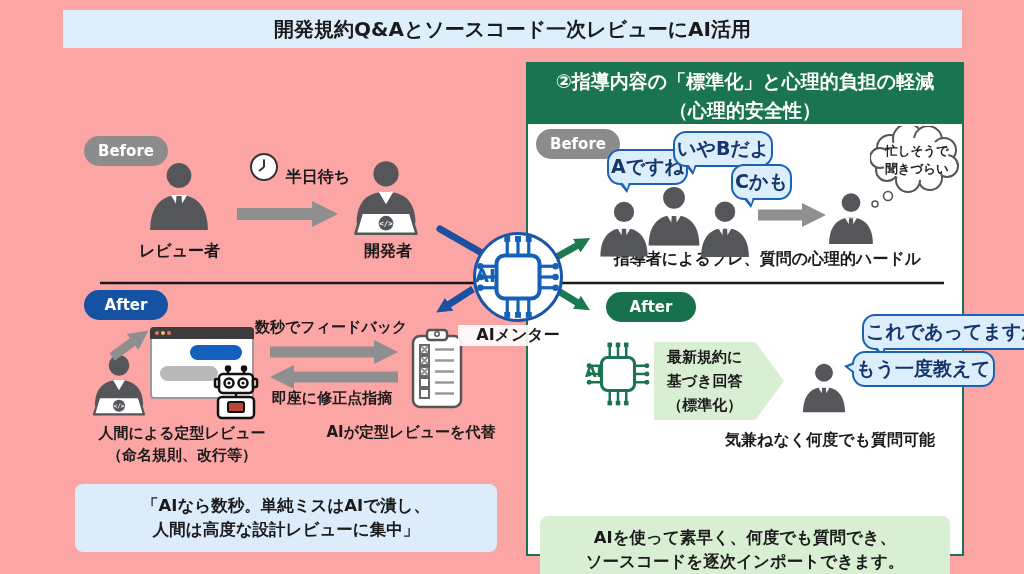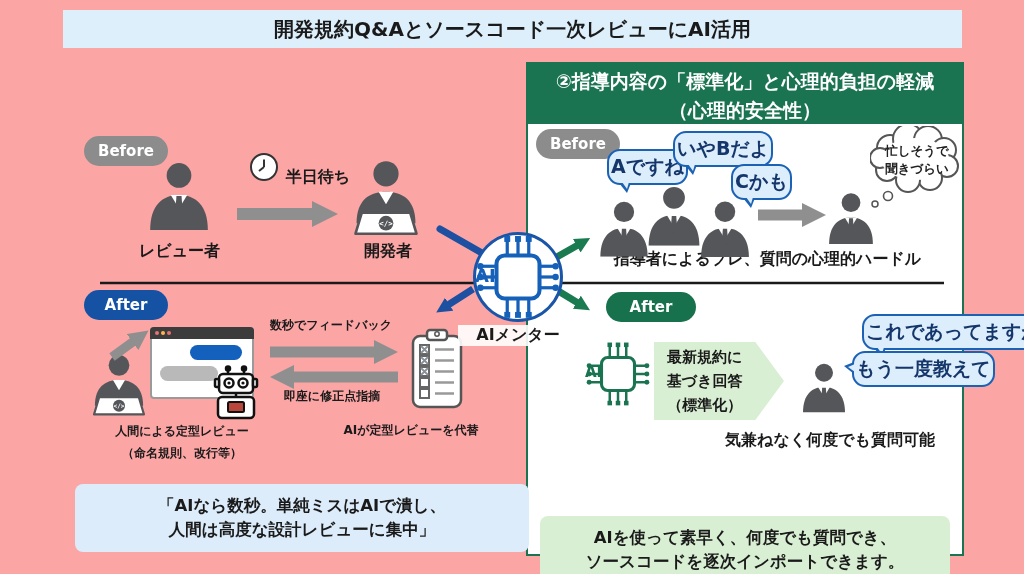--- a/index.html
+++ b/index.html
@@ -20,21 +20,21 @@
   .panel-hdr{position:absolute;left:0;top:0;width:100%;height:60px;color:#fff;text-align:center;
     font-weight:bold;font-size:19px;line-height:1.5;padding-top:3px;box-sizing:border-box;}
   .hdr-blue{background:var(--blue);}
   .hdr-green{background:var(--green);}
   .badge{position:absolute;color:#fff;font-weight:bold;font-size:15px;text-align:center;
     border-radius:16px;height:30px;line-height:30px;}
   .b-gray{background:var(--gray-badge);}
   .b-blue{background:var(--blue);}
   .b-green{background:#17714c;}
   .cap{position:absolute;font-weight:bold;text-align:center;font-size:16px;line-height:1.3;white-space:nowrap;}
-  .cap-s{font-size:12px;}
+  .cap-s{font-size:15px;}
   .foot{position:absolute;border-radius:8px;text-align:center;font-weight:bold;font-size:16.5px;
     line-height:1.45;padding-top:10px;box-sizing:border-box;}
   .foot-blue{background:var(--light-blue);}
   .foot-green{background:var(--light-green);margin-top:32px;}
   .bubble{position:absolute;background:var(--bubble-fill);border:2px solid var(--blue-accent);
     border-radius:13px;font-weight:bold;font-size:19px;color:#14366b;padding:3px 2px;white-space:nowrap;z-index:4;}
   .bubble::before{content:"";position:absolute;left:10px;bottom:-10px;width:0;height:0;
     border-style:solid;border-width:10px 4px 0 8px;border-color:var(--blue-accent) transparent transparent transparent;}
   .bubble::after{content:"";position:absolute;left:13px;bottom:-6px;width:0;height:0;
     border-style:solid;border-width:7px 2.5px 0 5.5px;border-color:var(--bubble-fill) transparent transparent transparent;}
@@ -211,21 +211,21 @@
   </svg>
   <div class="cap cap-s" style="left:255px;top:318px;width:152px;">数秒でフィードバック</div>
   <div class="cap cap-s" style="left:262px;top:389px;width:140px;">即座に修正点指摘</div>
   <svg class="abs icon" style="left:409px;top:327px;" width="56" height="84" viewBox="0 0 56 84">
       <use href="#clipboard"></use>
     </svg>
   <div class="cap cap-s" style="left:318px;top:423px;width:186px;">AIが定型レビューを代替</div>
   <div class="cap cap-s" style="left:86px;top:424px;width:192px;">人間による定型レビュー</div>
   <div class="cap cap-s" style="left:86px;top:446px;width:192px;">（命名規則、改行等）</div>
 
-  <div class="foot foot-blue" style="left:75px;top:484px;width:454px;height:68px;">
+  <div class="foot foot-blue" style="left:75px;top:484px;width:422px;height:68px;">
     <div>「AIなら数秒。単純ミスはAIで潰し、</div>
     <div>人間は高度な設計レビューに集中」</div>
   </div>
 
   <div class="badge b-gray" style="left:536px;top:129px;width:84px;">Before</div>
   <div class="bubble" style="left:607px;top:149px;">Aですね</div>
   <div class="bubble" style="left:673px;top:131px;">いやBだよ</div>
   <div class="bubble" style="left:731px;top:164px;">Cかも</div>
   <svg class="abs icon" style="left:597px;top:199px;color:var(--silhouette)" width="54" height="58" viewBox="0 0 64 68">
       <use href="#p-suit"></use>

